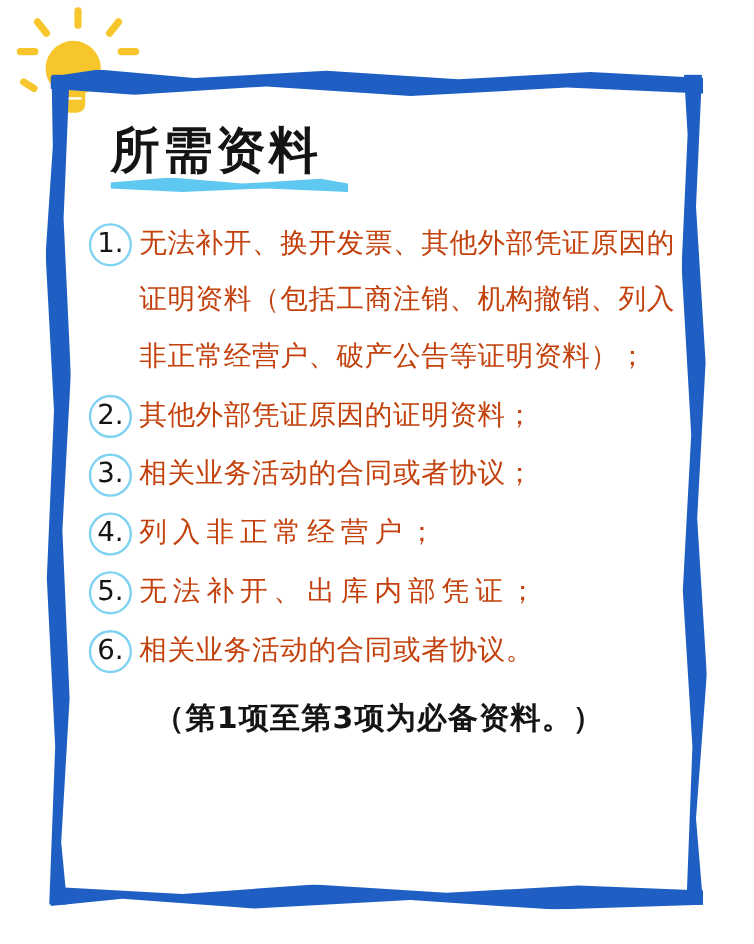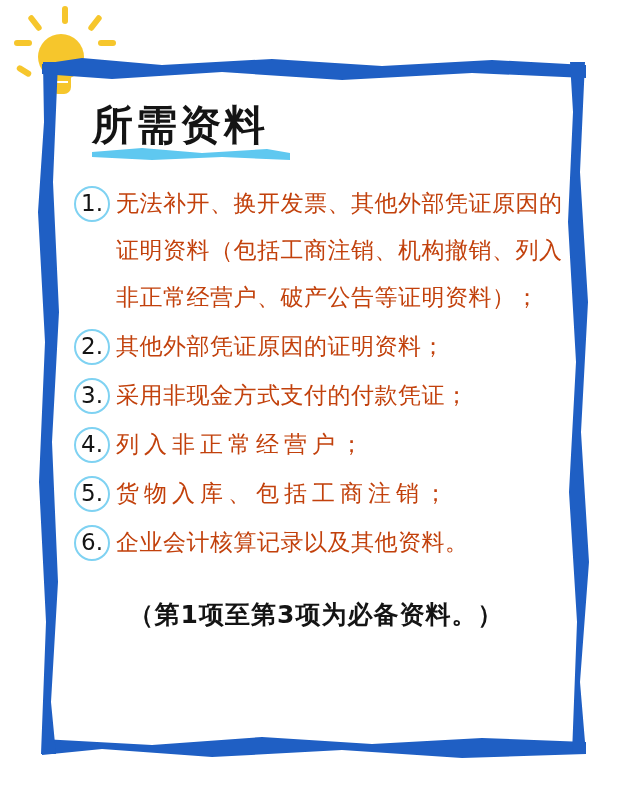--- a/index.html
+++ b/index.html
@@ -173,21 +173,21 @@
     font-family: "DejaVu Sans", "Liberation Sans", sans-serif;
     font-size: 23px;
     color: #c2410c;
     line-height: 47px;
     letter-spacing: 0.5px;
   }
   .item.item-1 .txt { padding-top: 0; }
   .item.sp .txt { letter-spacing: 5px; }
 
   .footnote {
-    margin-top: 32px;
+    margin-top: 16px;
     text-align: center;
     font-family: "DejaVu Sans", "Liberation Sans", sans-serif;
     font-size: 25px;
     font-weight: bold;
     color: #141414;
     letter-spacing: 1px;
   }
 </style>
 </head>
 <body>
@@ -227,36 +227,36 @@
         <div class="txt">无法补开、换开发票、其他外部凭证原因的证明资料（包括工商注销、机构撤销、列入非正常经营户、破产公告等证明资料）；</div>
       </div>
 
       <div class="item">
         <div class="num">2.</div>
         <div class="txt">其他外部凭证原因的证明资料；</div>
       </div>
 
       <div class="item">
         <div class="num">3.</div>
-        <div class="txt">采用非现金方式支付的付款凭证；</div>
+        <div class="txt">相关业务活动的合同或者协议；</div>
       </div>
 
       <div class="item sp">
         <div class="num">4.</div>
         <div class="txt">列入非正常经营户；</div>
       </div>
 
       <div class="item sp">
         <div class="num">5.</div>
-        <div class="txt">货物入库、包括工商注销；</div>
+        <div class="txt">无法补开、出库内部凭证；</div>
       </div>
 
       <div class="item">
         <div class="num">6.</div>
-        <div class="txt">企业会计核算记录以及其他资料。</div>
+        <div class="txt">相关业务活动的合同或者协议。</div>
       </div>
 
     </div>
 
     <div class="footnote">（第1项至第3项为必备资料。）</div>
 
   </div>
 </div>
 
 </body></html>

